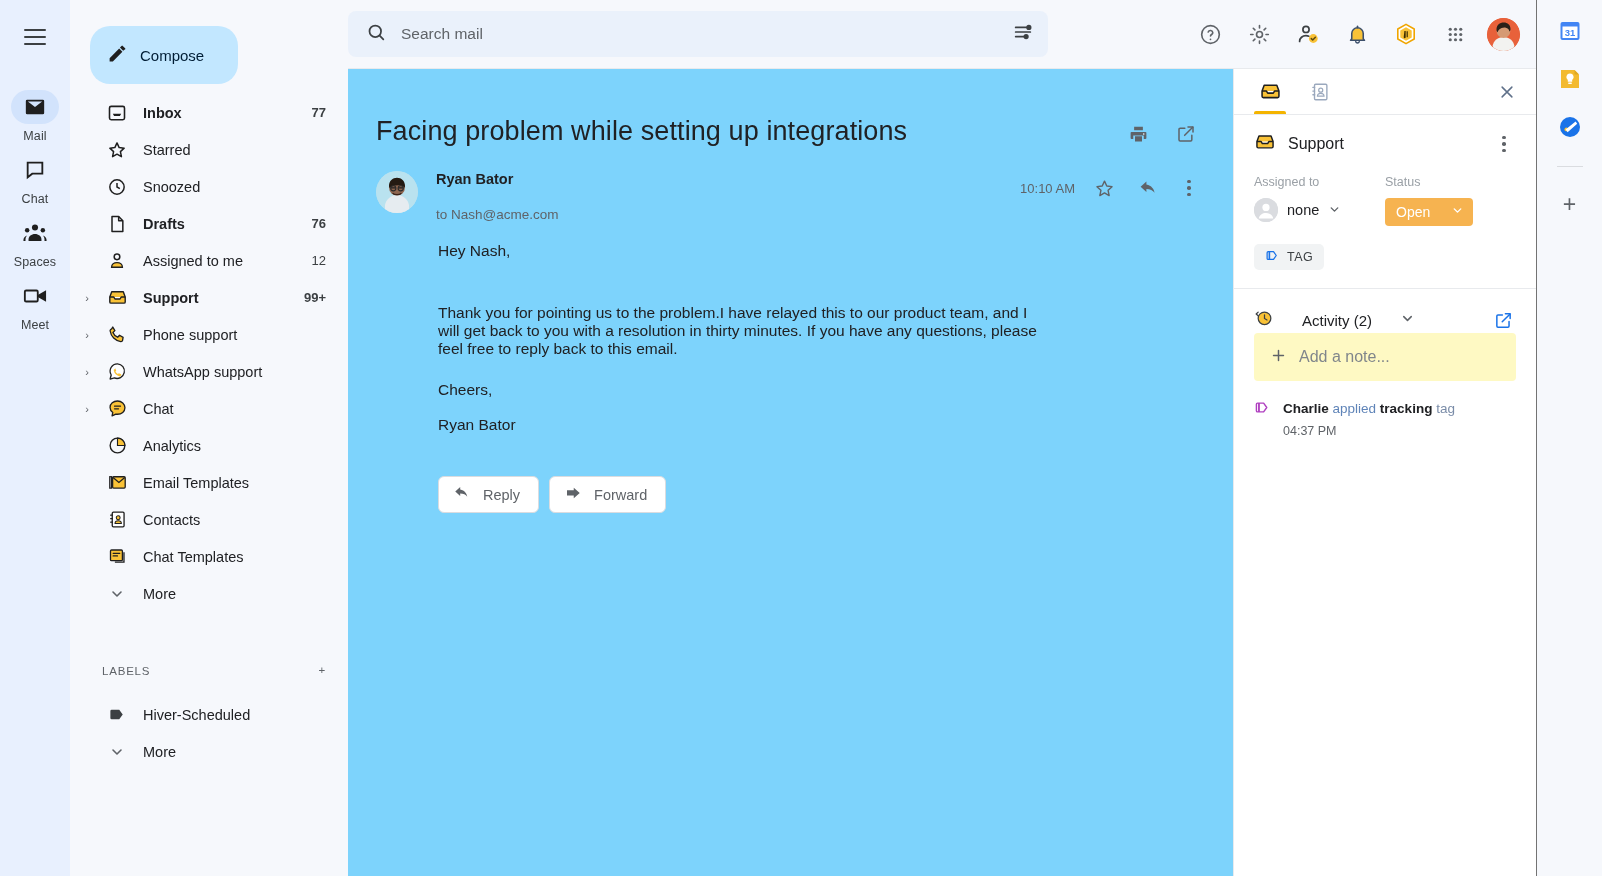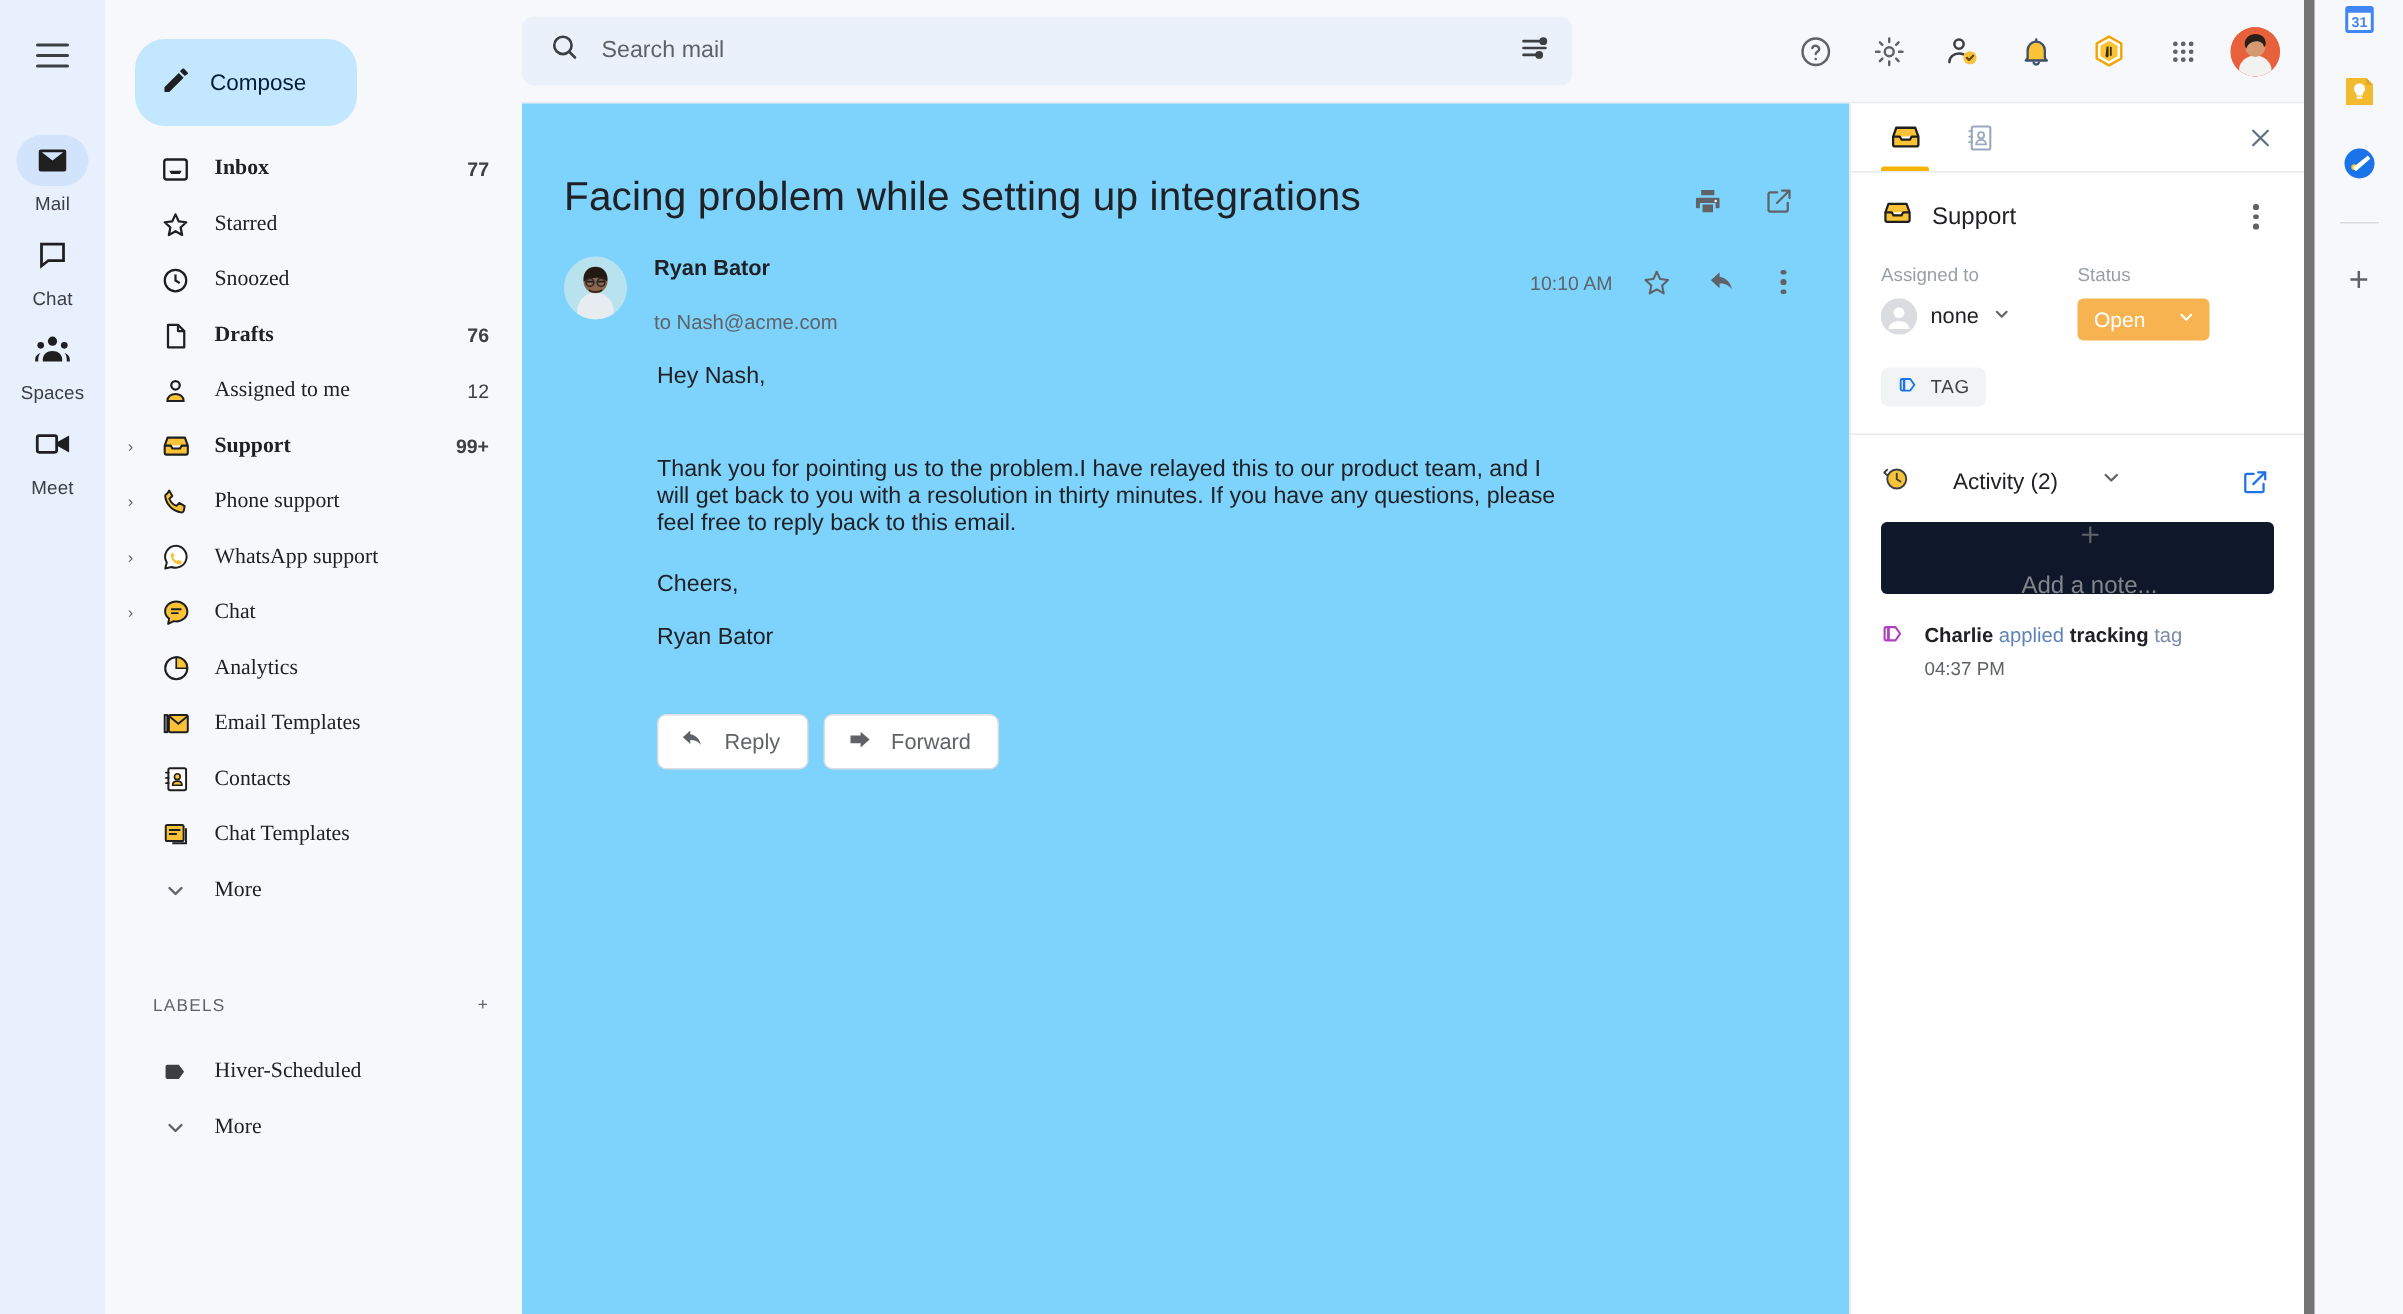--- a/index.html
+++ b/index.html
@@ -44,21 +44,21 @@
   }
   .nav-list { margin-top: 8px; }
   .nav-row {
     height: 37px; display:flex; align-items:center;
     padding-right: 22px; cursor: pointer; border-radius: 0 19px 19px 0;
     font-size: 14.5px; color: #202124;
   }
   .nav-caret { width: 22px; flex:0 0 22px; display:flex; align-items:center; justify-content:center;
     font-size: 11px; color:#5f6368; margin-left: 6px;}
   .nav-ico { width: 30px; flex:0 0 30px; display:flex; align-items:center; justify-content:center; margin-left:4px;}
-  .nav-label { flex:1; padding-left: 11px; white-space:nowrap; overflow:hidden; text-overflow:ellipsis;font-family:Liberation Serif, serif;}
+  .nav-label { flex:1; padding-left: 11px; white-space:nowrap; overflow:hidden; text-overflow:ellipsis;}
   .nav-count { font-size: 13px; color:#3c4043; }
   .nav-row.bold .nav-label, .nav-row.bold .nav-count { font-weight: bold; }
 
   .labels-head {
     display:flex; align-items:center; justify-content:space-between;
     padding: 0 22px 0 32px; height: 34px; margin-top: 42px;
   }
   .labels-head span { font-size: 11.5px; letter-spacing:.8px; color:#5f6368; }
   .plus-btn { font-size: 21px; color:#5f6368; cursor:pointer; line-height:1; font-weight:300;}
 
@@ -150,37 +150,37 @@
     margin-top: 18px; display:inline-flex; align-items:center; gap: 7px;
     background:#f1f3f4; border-radius: 5px; height: 26px; padding: 0 11px; cursor:pointer;
     font-size: 12.5px; letter-spacing:.5px; color:#3c4043;
   }
 
   .activity { padding: 18px 20px 0 20px; }
   .act-head { display:flex; align-items:center; gap: 28px; }
   .act-title { font-size: 15px; color:#202124; }
   .act-open { margin-left:auto; cursor:pointer; width:26px;height:26px;display:flex;align-items:center;justify-content:center;}
   .add-note {
-    margin-top: 14px; background:#0f172a; border-radius: 4px; height: 48px;
+    background:#fef9c3; border-radius: 4px; height: 48px;
     display:flex; align-items:center; gap: 12px; padding-left: 16px; cursor:text;
-    font-size: 16px; color:#80868b;flex-direction:column;
+    font-size: 16px; color:#80868b;
   }
   .act-item { margin-top: 18px; display:flex; gap: 12px; }
   .act-body { flex:1; }
   .act-line { font-size: 13.5px; line-height: 1.45; }
   .act-actor { font-weight: bold; color:#202124; }
   .act-verb { color:#5f84b8; }
   .act-obj { font-weight: bold; color:#202124; }
   .act-suffix { color:#7a8ca8; }
   .act-time { font-size: 12.5px; color:#5f6368; margin-top: 5px; }
 
   
   .far-rail {
-    width: 66px; flex: 0 0 66px; background:#f6f8fc; border-left:7px solid #737373;
-    display:flex; flex-direction:column; align-items:center; gap: 22px;
+    width: 66px; flex: 0 0 66px; background:#f6f8fc; border-left:1px solid #737373;
+    display:flex; flex-direction:column; align-items:center; padding-top: 18px; gap: 22px;
     height: 876px;
   }
   .far-ico { width: 26px; height: 26px; display:flex; align-items:center; justify-content:center; cursor:pointer; }
   .far-sep { width: 26px; height:1px; background:#dadce0; margin: 4px 0;}
   .far-plus { font-size: 23px; color:#5f6368; cursor:pointer; font-weight:300; line-height:1;}
 </style>
 </head>
 <body>
 
 <div id="app">

